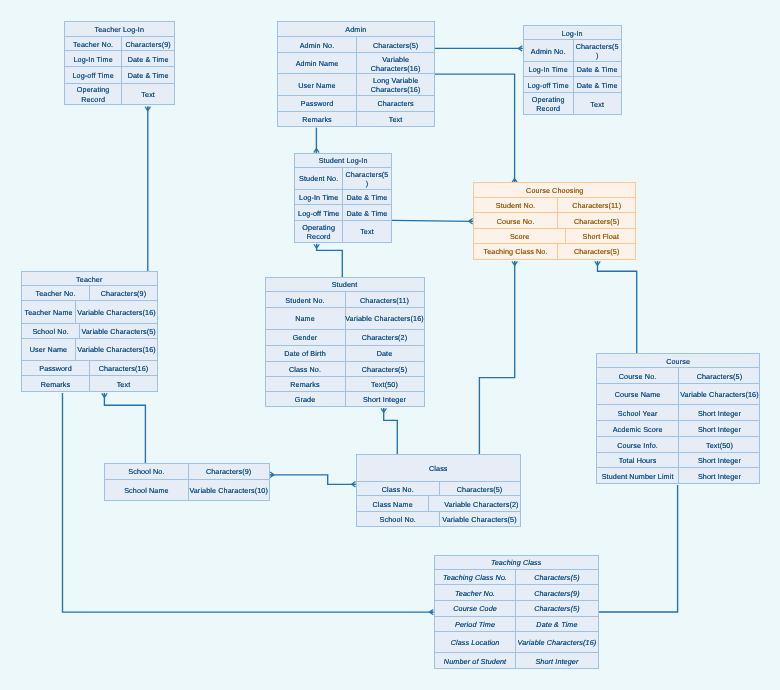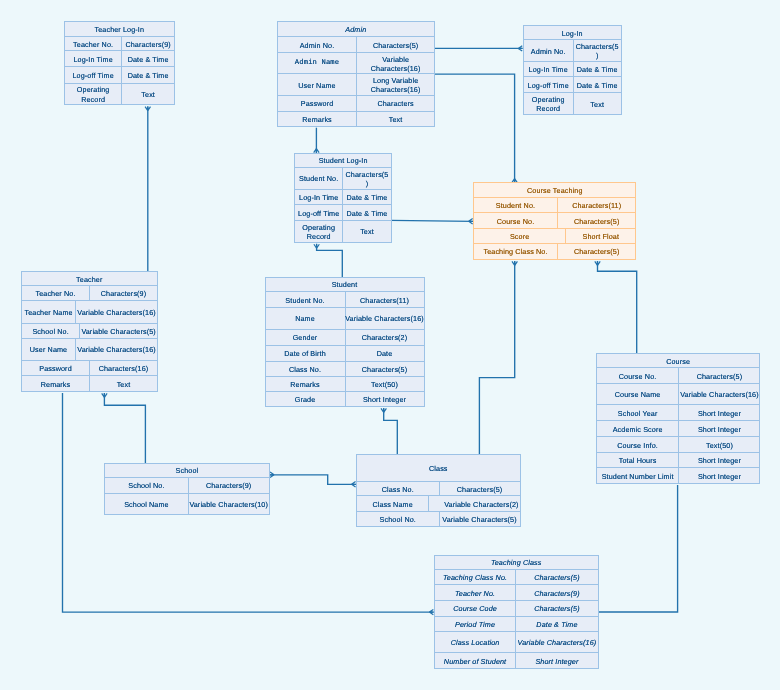--- a/index.html
+++ b/index.html
@@ -99,27 +99,27 @@
     <div class="cell name" style="width: 57.7px;">Log-off Time</div>
     <div class="cell type" style="width: 51.3px;">Date &amp; Time</div>
   </div>
       <div class="attr-row last" style="height: 20.5px;">
     <div class="cell name" style="width: 57.7px;">Operating
 Record</div>
     <div class="cell type" style="width: 51.3px;">Text</div>
   </div>
     </div>
     <div class="entity" style="left: 276.7px; top: 20.7px; width: 158.2px;">
-    <div class="entity-title" style="height: 15.7px; font-style: italic;">Admin</div>
+    <div class="entity-title" style="height: 15.7px;">Admin</div>
   <div class="attr-row" style="height: 15.6px;">
     <div class="cell name" style="width: 79.7px;">Admin No.</div>
     <div class="cell type" style="width: 76.5px;">Characters(5)</div>
   </div>
       <div class="attr-row" style="height: 21.3px;">
-    <div class="cell name" style="width: 79.7px; font-family: Liberation Mono, monospace;">Admin Name</div>
+    <div class="cell name" style="width: 79.7px;">Admin Name</div>
     <div class="cell type" style="width: 76.5px;">Variable
 Characters(16)</div>
   </div>
       <div class="attr-row" style="height: 21.6px;">
     <div class="cell name" style="width: 79.7px;">User Name</div>
     <div class="cell type" style="width: 76.5px;">Long Variable
 Characters(16)</div>
   </div>
       <div class="attr-row" style="height: 15.7px;">
     <div class="cell name" style="width: 79.7px;">Password</div>
@@ -166,21 +166,21 @@
     <div class="cell name" style="width: 47.8px;">Log-off Time</div>
     <div class="cell type" style="width: 47.8px;">Date &amp; Time</div>
   </div>
       <div class="attr-row last" style="height: 21.2px;">
     <div class="cell name" style="width: 47.8px;">Operating
 Record</div>
     <div class="cell type" style="width: 47.8px;">Text</div>
   </div>
     </div>
     <div class="entity relation" style="left: 473.1px; top: 182px; width: 163.4px;">
-    <div class="entity-title" style="height: 14.9px;">Course Teaching</div>
+    <div class="entity-title" style="height: 14.9px;">Course Choosing</div>
   <div class="attr-row" style="height: 15.4px;">
     <div class="cell name" style="width: 83.8px;">Student No.</div>
     <div class="cell type" style="width: 77.6px;">Characters(11)</div>
   </div>
       <div class="attr-row" style="height: 15.4px;">
     <div class="cell name" style="width: 83.8px;">Course No.</div>
     <div class="cell type" style="width: 77.6px;">Characters(5)</div>
   </div>
       <div class="attr-row" style="height: 15.2px;">
     <div class="cell name" style="width: 103px;">Score</div>
@@ -274,21 +274,20 @@
       <div class="attr-row" style="height: 15.5px;">
     <div class="cell name" style="width: 82.6px;">Total Hours</div>
     <div class="cell type" style="width: 80.1px;">Short Integer</div>
   </div>
       <div class="attr-row last" style="height: 14.8px;">
     <div class="cell name" style="width: 82.6px;">Student Number Limit</div>
     <div class="cell type" style="width: 80.1px;">Short Integer</div>
   </div>
     </div>
     <div class="entity" style="left: 104.2px; top: 462.6px; width: 165.4px;">
-    <div class="entity-title" style="height: 14px;">School</div>
   <div class="attr-row" style="height: 16.1px;">
     <div class="cell name" style="width: 83.5px;">School No.</div>
     <div class="cell type" style="width: 79.9px;">Characters(9)</div>
   </div>
       <div class="attr-row last" style="height: 20.3px;">
     <div class="cell name" style="width: 83.5px;">School Name</div>
     <div class="cell type" style="width: 79.9px;">Variable Characters(10)</div>
   </div>
     </div>
     <div class="entity" style="left: 356px; top: 453.5px; width: 164.6px;">

